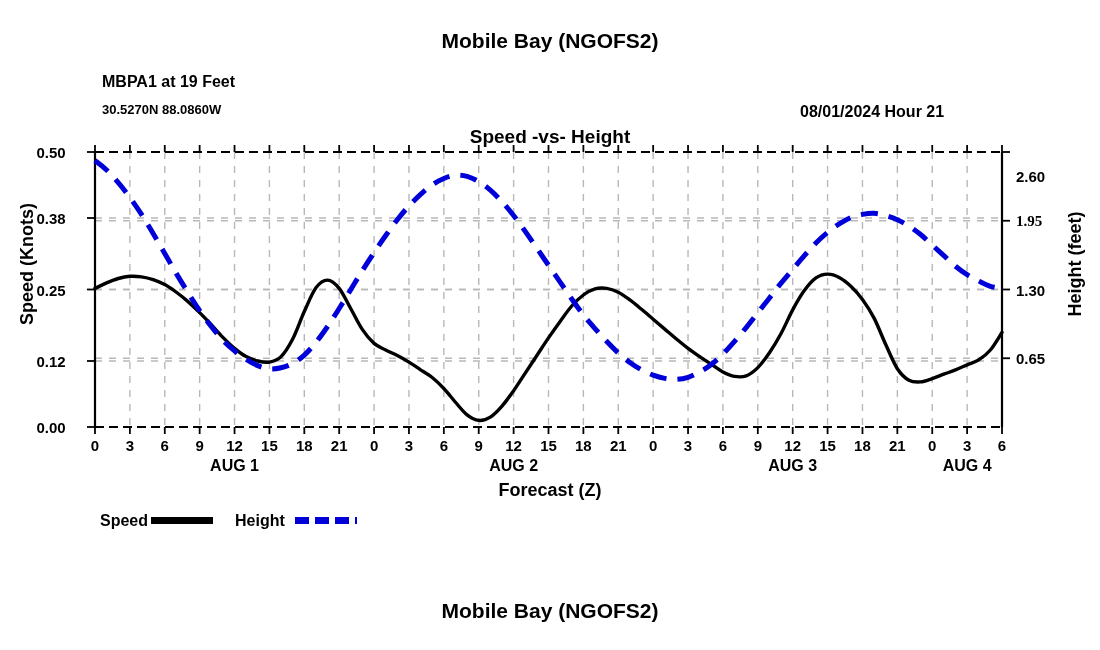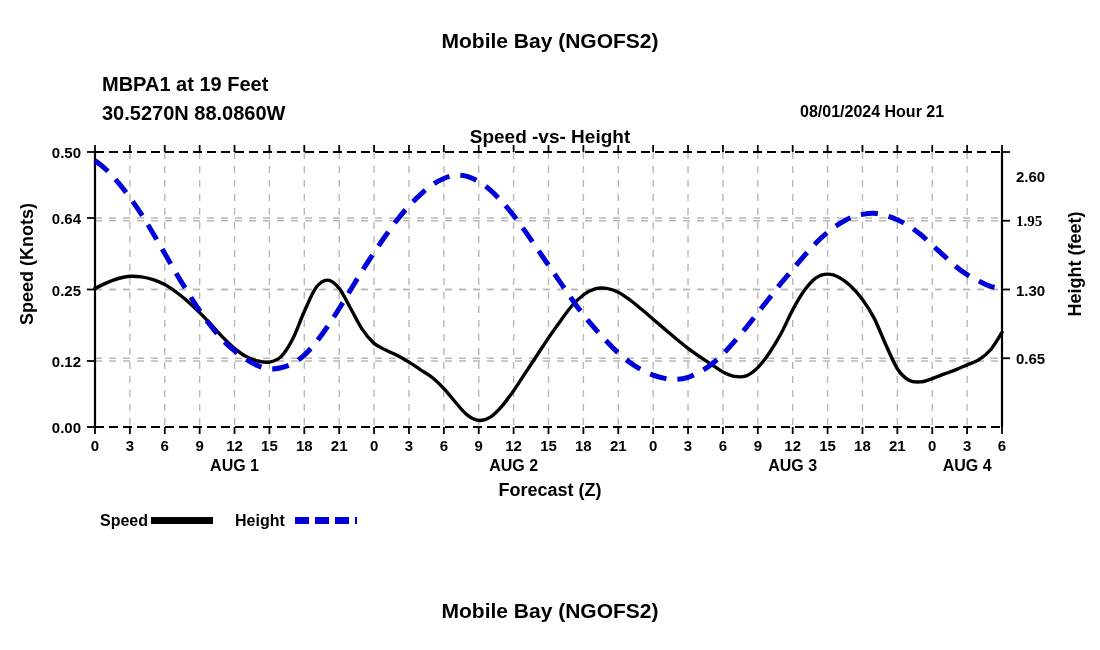--- a/index.html
+++ b/index.html
@@ -35,25 +35,25 @@
     font-size: 21px;
   }
   #title-bottom {
     left: 0; top: 600px;
     width: 1100px;
     text-align: center;
     font-size: 21px;
   }
   #station-name {
     left: 102px; top: 74px;
-    font-size: 20px;
+    font-size: 16px;
   }
   #station-coords {
     left: 102px; top: 103px;
-    font-size: 20px;
+    font-size: 13px;
   }
   #subtitle {
     left: 0; top: 102px;
     width: 1100px;
     text-align: center;
     font-size: 19px;
     margin-top: 25px;
   }
   #datestamp {
     left: 800px; top: 104px;
@@ -83,21 +83,21 @@
     position: absolute;
     font-size: 15px;
     font-weight: bold;
     text-align: center;
     transform: translateX(-50%);
   }
   .ytick-left {
     position: absolute;
     font-size: 15px;
     font-weight: bold;
-    text-align: right;
+    text-align: center;
     width: 60px;
     transform: translateY(-50%);
   }
   .ytick-right {
     position: absolute;
     font-size: 15px;
     font-weight: bold;
     text-align: left;
     width: 60px;
     transform: translateY(-50%);
@@ -280,21 +280,21 @@
       <div class="tick-label" style="left: 722.923px; top: 437px;">6</div>
       <div class="tick-label" style="left: 757.808px; top: 437px;">9</div>
       <div class="tick-label" style="left: 792.692px; top: 437px;">12</div>
       <div class="tick-label" style="left: 827.577px; top: 437px;">15</div>
       <div class="tick-label" style="left: 862.462px; top: 437px;">18</div>
       <div class="tick-label" style="left: 897.346px; top: 437px;">21</div>
       <div class="tick-label" style="left: 932.231px; top: 437px;">0</div>
       <div class="tick-label" style="left: 967.115px; top: 437px;">3</div>
       <div class="tick-label" style="left: 1002px; top: 437px;">6</div>
       <div class="ytick-left" style="left: 21px; top: 152px;">0.50</div>
-      <div class="ytick-left" style="left: 21px; top: 218px;">0.64</div>
+      <div class="ytick-left" style="left: 21px; top: 218px;">0.38</div>
       <div class="ytick-left" style="left: 21px; top: 289.5px;">0.25</div>
       <div class="ytick-left" style="left: 21px; top: 361px;">0.12</div>
       <div class="ytick-left" style="left: 21px; top: 427px;">0.00</div>
       <div class="ytick-right" style="left: 1016px; top: 152px; margin-top: 24px;">2.60</div>
       <div class="ytick-right" style="left: 1016px; top: 220.75px; font-family: Liberation Serif, serif;">1.95</div>
       <div class="ytick-right" style="left: 1016px; top: 289.5px;">1.30</div>
       <div class="ytick-right" style="left: 1016px; top: 358.25px;">0.65</div>
       <div class="day-label" style="left: 234.538px;">AUG 1</div>
       <div class="day-label" style="left: 513.615px;">AUG 2</div>
       <div class="day-label" style="left: 792.692px;">AUG 3</div>

